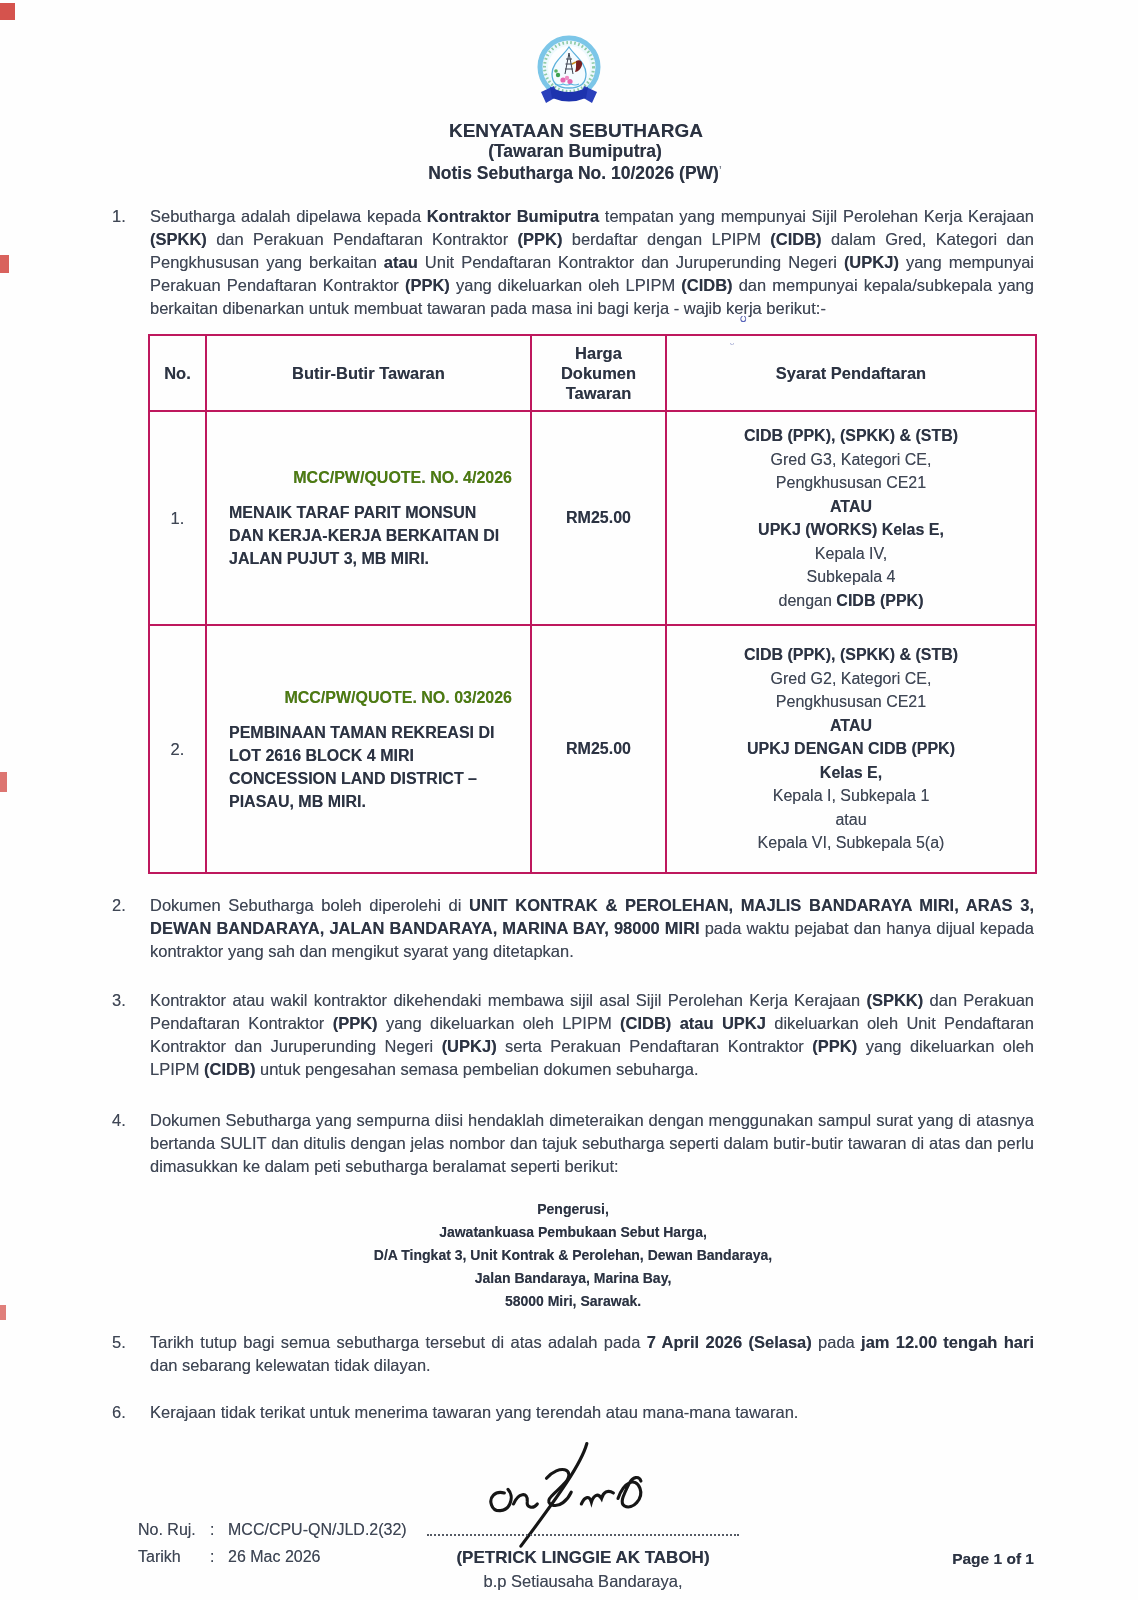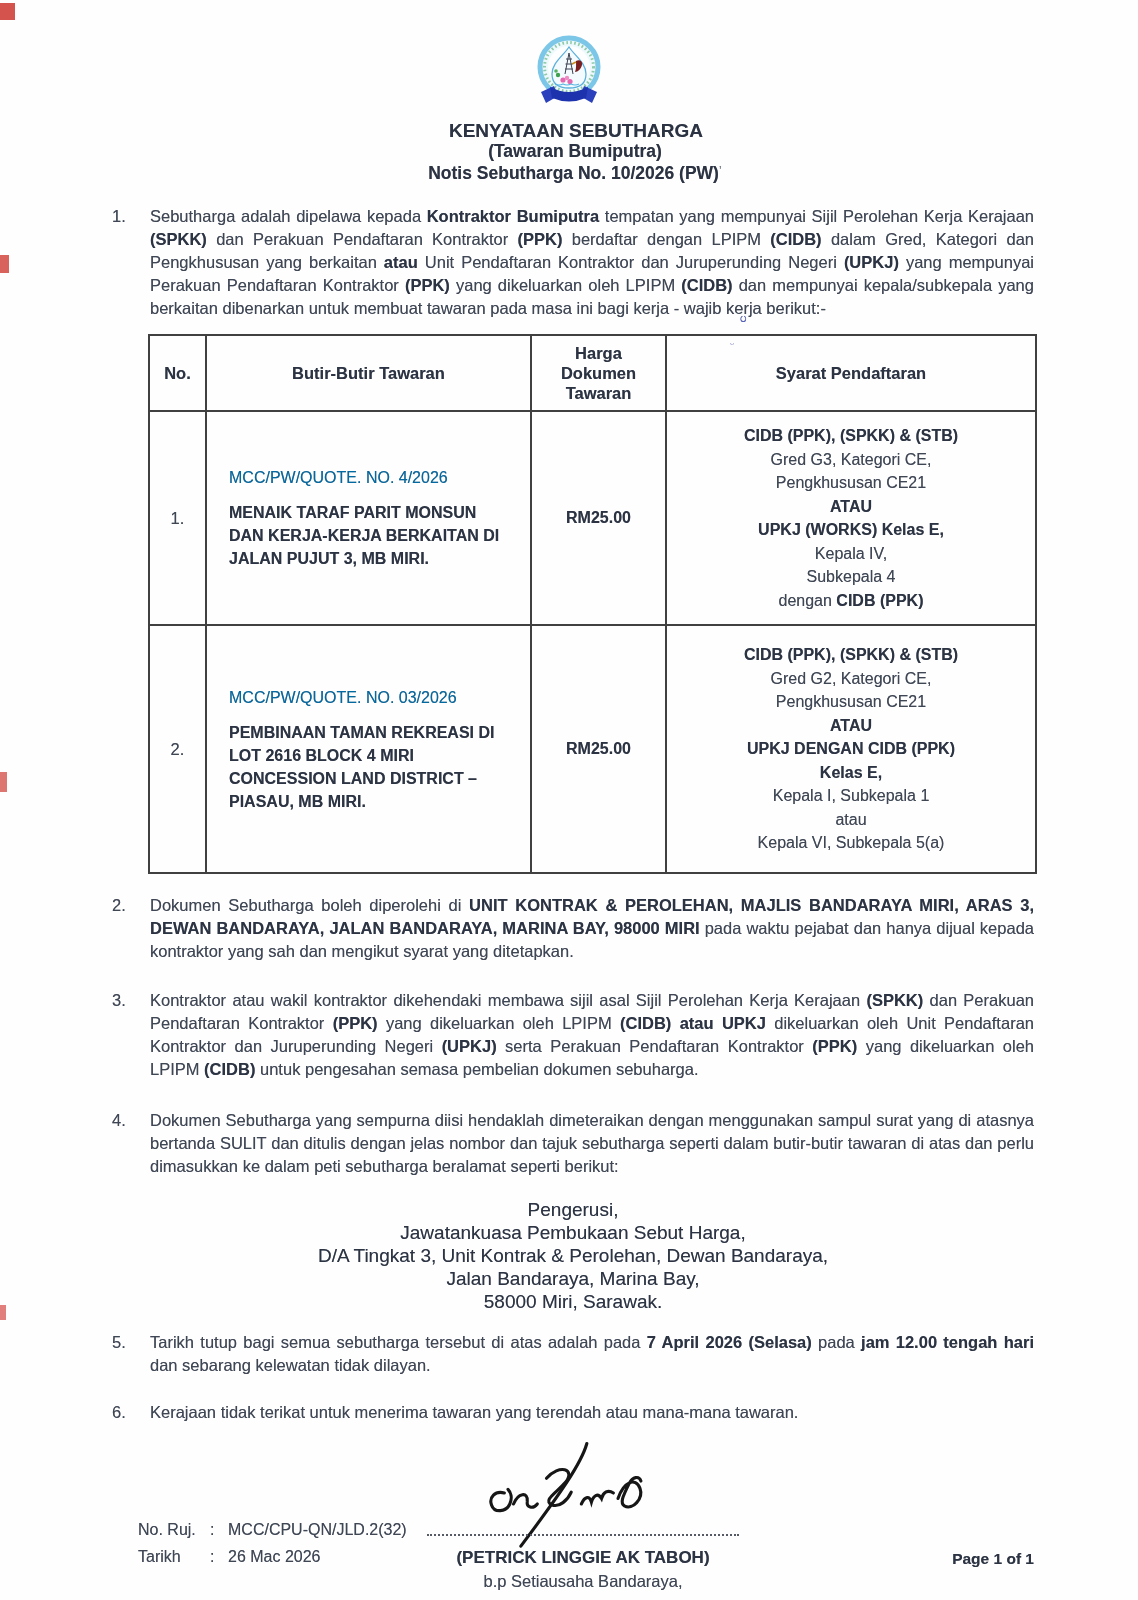--- a/index.html
+++ b/index.html
@@ -20,34 +20,34 @@
   .title-sub{font-weight:bold;color:#2c3342;font-size:17.5px;line-height:20px;padding-left:12px;}
   .title-mark{font-weight:normal;color:#7a7f8c;font-size:13px;vertical-align:4px;}
   
   .content{padding:0 104px 0 112px;}
   .para{display:flex;margin-top:22px;font-size:16.5px;line-height:23px;}
   .para .num{flex:0 0 38px;}
   .para .ptext{flex:1;text-align:justify;}
   
   .tbl-wrap{margin:14px 0 0 36px;position:relative;}
   table.tender{border-collapse:collapse;width:887px;table-layout:fixed;font-size:16px;}
-  table.tender th,table.tender td{border:2px solid #404040;vertical-align:middle;}
+  table.tender th,table.tender td{border:2px solid #be185d;vertical-align:middle;}
   col.c-no{width:57px;}col.c-butir{width:325px;}col.c-harga{width:135px;}col.c-syarat{width:370px;}
   th.hcell{font-size:16.5px;color:#2c3342;padding:7px 4px;line-height:20px;font-weight:bold;}
   td.no-cell{text-align:center;font-size:16.5px;}
   td.butir-cell{padding:12px 18px 12px 22px;}
-  .ref-line{font-weight:normal;color:#0369a1;margin-bottom:12px;line-height:23px;}
+  .ref-line{font-weight:bold;color:#4d7c0f;margin-bottom:12px;line-height:23px;text-align:right;}
   .title-line{font-weight:bold;color:#2c3342;line-height:23px;}
   td.price-cell{text-align:center;font-weight:bold;color:#2c3342;}
   td.syarat-cell{text-align:center;padding:8px 4px;}
   .sy-line{line-height:23.5px;}
   tr.row1 td{height:188px;}
   tr.row2 td{height:222px;}
   
-  .address{margin-top:20px;text-align:center;font-weight:normal;color:#2c3342;font-size:19px;line-height:23px;}
+  .address{margin-top:20px;text-align:center;font-weight:bold;color:#2c3342;font-size:14px;line-height:23px;}
   .sig-block{margin-top:14px;text-align:center;position:relative;}
   .sig-svg{display:block;margin:0 auto -14px auto;width:300px;height:110px;position:relative;left:12px;}
   .sig-dots{width:312px;margin:0 auto;border-bottom:2.5px dotted #555a64;position:relative;left:10px;}
   .sig-name{font-weight:bold;color:#2c3342;font-size:17px;margin-top:12px;position:relative;left:10px;}
   .sig-lines{font-size:16.5px;line-height:22.5px;margin-top:2px;position:relative;left:10px;}
   
   .footer{position:absolute;left:138px;top:1516px;font-size:16px;line-height:27px;}
   .f-row{display:flex;}
   .f-label{width:72px;}
   .f-sep{width:18px;}

